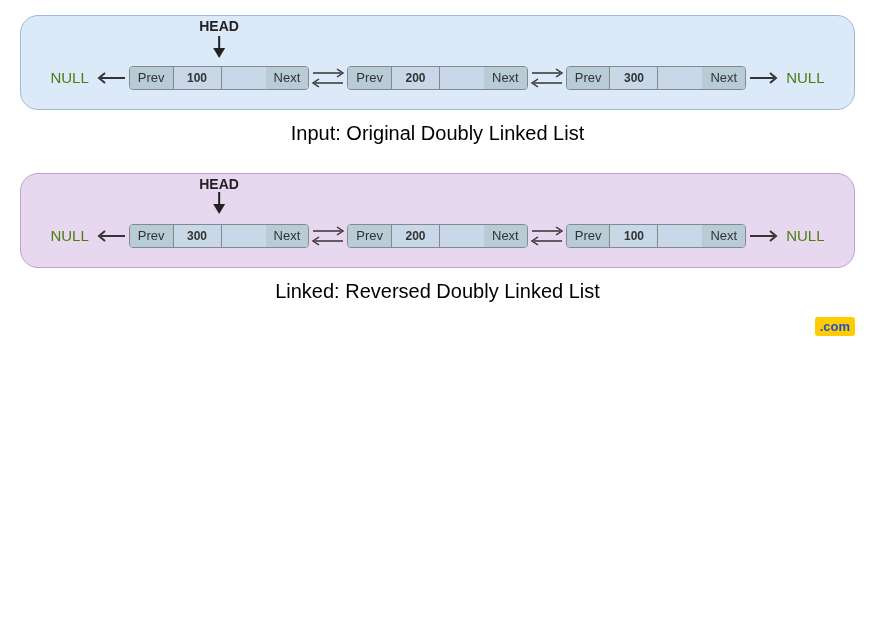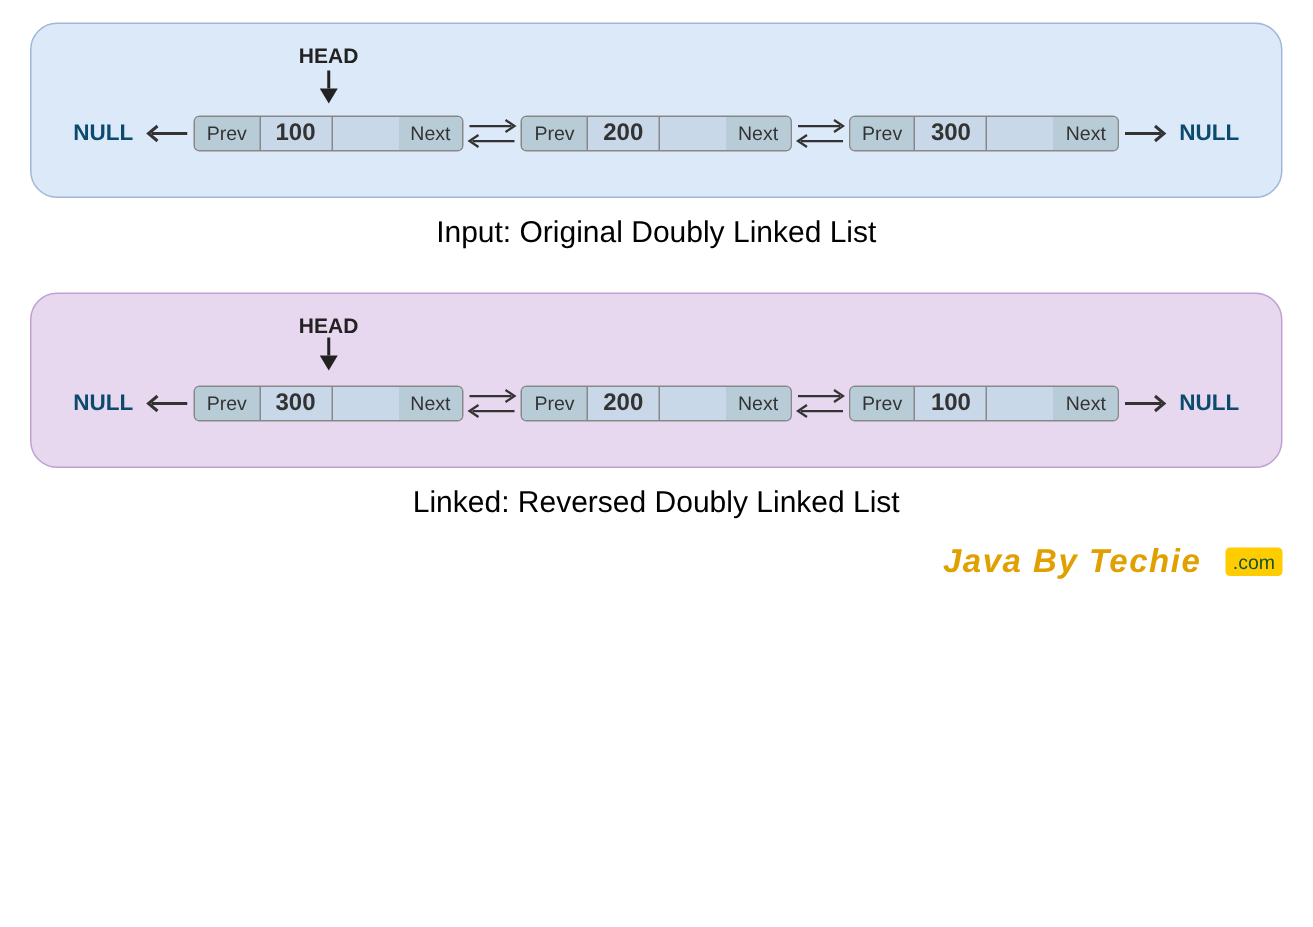--- a/index.html
+++ b/index.html
@@ -50,23 +50,23 @@
 
     .head-arrow-line {
       width: 2px;
       height: 14px;
       background: #222;
       margin-top: 2px;
     }
 
     .null-label {
       font-size: 15px;
-      font-weight: bold;
-      color: #0c4a6e;
-      margin: 16px 4px;
+      font-weight: normal;
+      color: #4d7c0f;
+      margin: 5px 4px;
     }
 
     .node {
       display: flex;
       align-items: stretch;
       border: 1.5px solid #888;
       border-radius: 4px;
       background: #c8d8e8;
       overflow: hidden;
       height: 24px;
@@ -79,21 +79,21 @@
       padding: 0 8px;
       font-size: 13px;
       color: #333;
       border-right: 1px solid #888;
       background: #b8ccd8;
       min-width: 38px;
     }
 
     .node-cell.value {
       background: #c8d8e8;
-      font-size: 16px;
+      font-size: 12px;
       font-weight: bold;
       color: #333;
       min-width: 48px;
       border-right: 1px solid #888;
     }
 
     .node-cell.last {
       border-right: none;
       margin-left: 44px;
     }
@@ -139,23 +139,23 @@
       font-family: 'Comic Sans MS', cursive, sans-serif;
       font-size: 22px;
       color: #e0a000;
       font-style: italic;
       font-weight: bold;
       letter-spacing: 1px;
     }
 
     .watermark-com {
       background: #ffcc00;
-      color: #14532d;
+      color: #1d4ed8;
       font-size: 13px;
-      font-weight: normal;
+      font-weight: bold;
       padding: 2px 5px;
       border-radius: 3px;
       margin-left: 16px;
     }
 
     .spacer {
       height: 18px;
     }
 
     .node-wrapper {
@@ -347,15 +347,14 @@
       </div>
 
       <span class="null-label">NULL</span>
     </div>
   </div>
 </div>
 
 <div class="caption">Linked: Reversed Doubly Linked List</div>
 
 <div class="watermark" style="align-self:flex-end; margin-top:4px;">
-  <span class="watermark-text">Java By Techie</span>
   <span class="watermark-com">.com</span>
 </div>
 
 </body></html>

